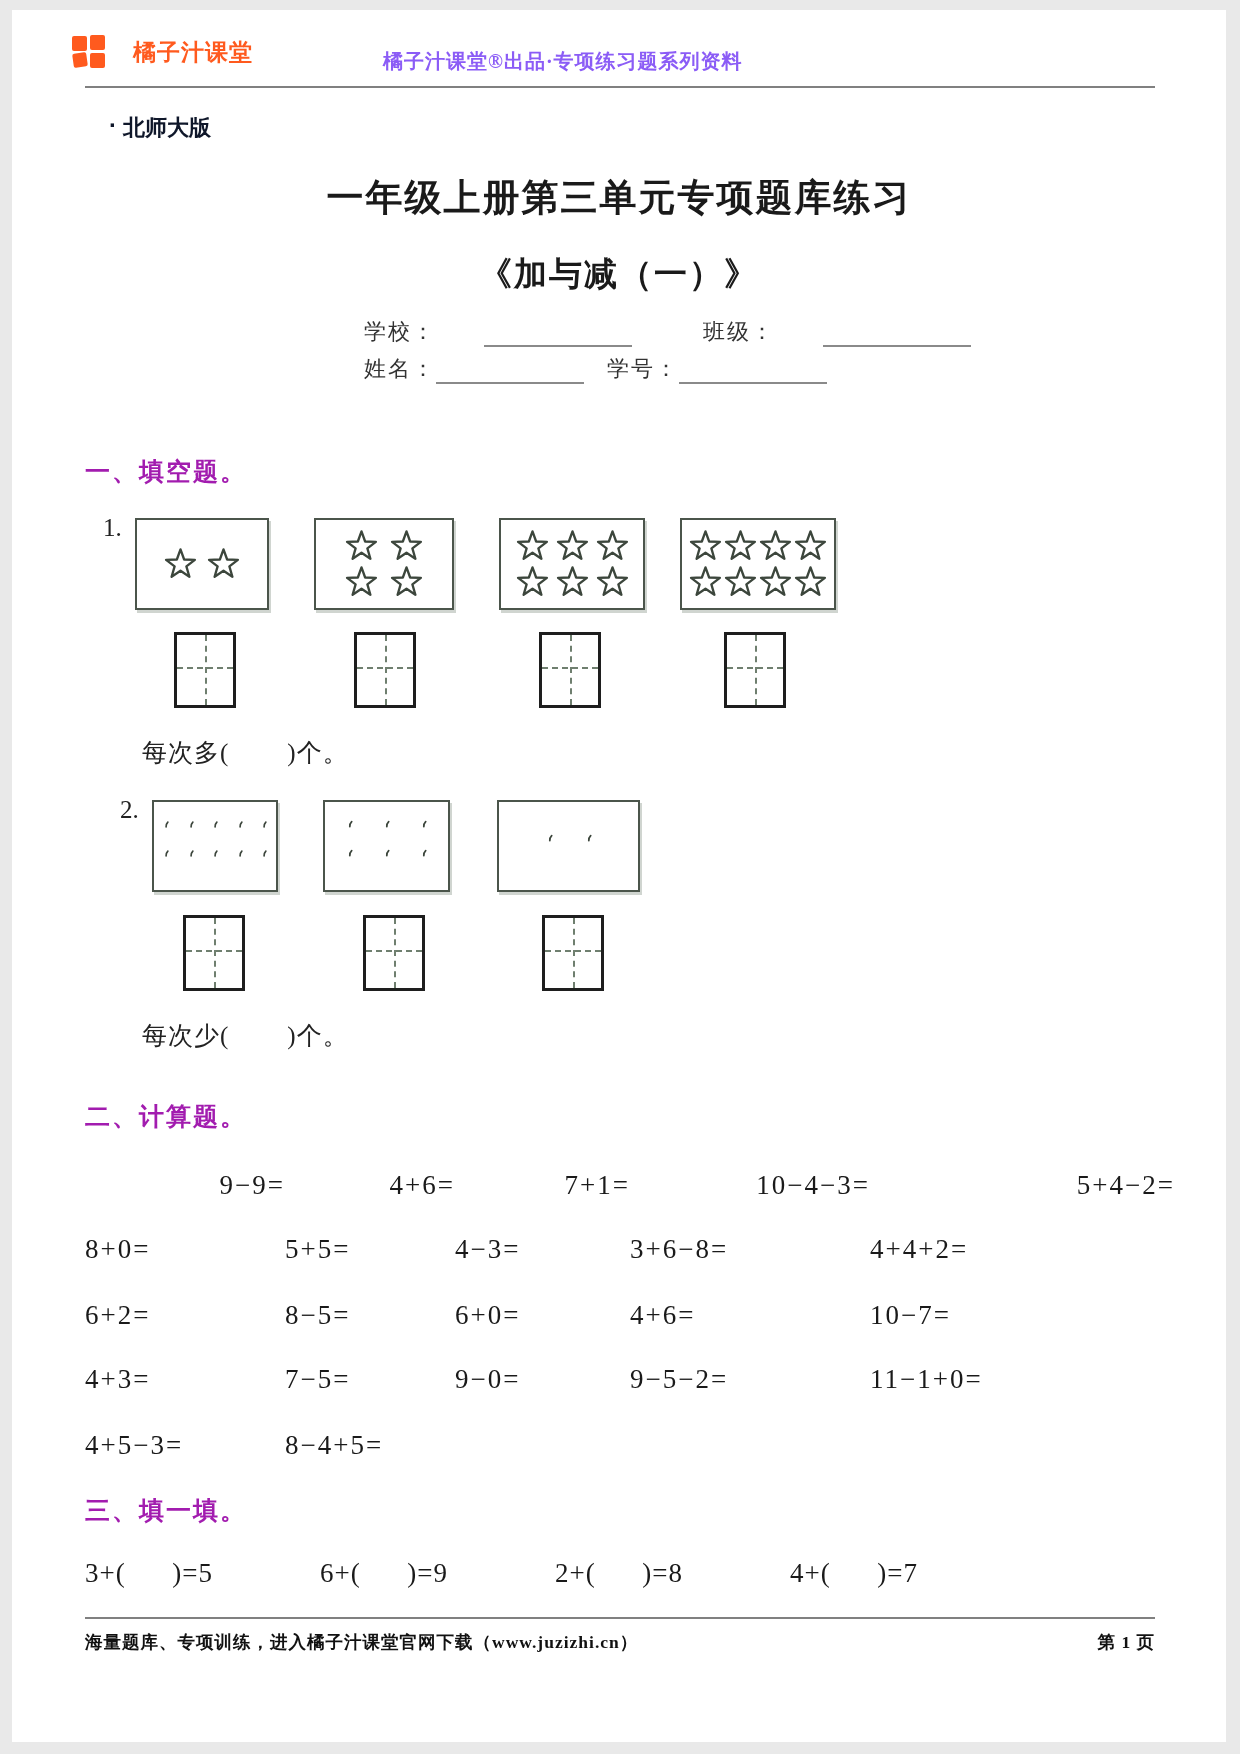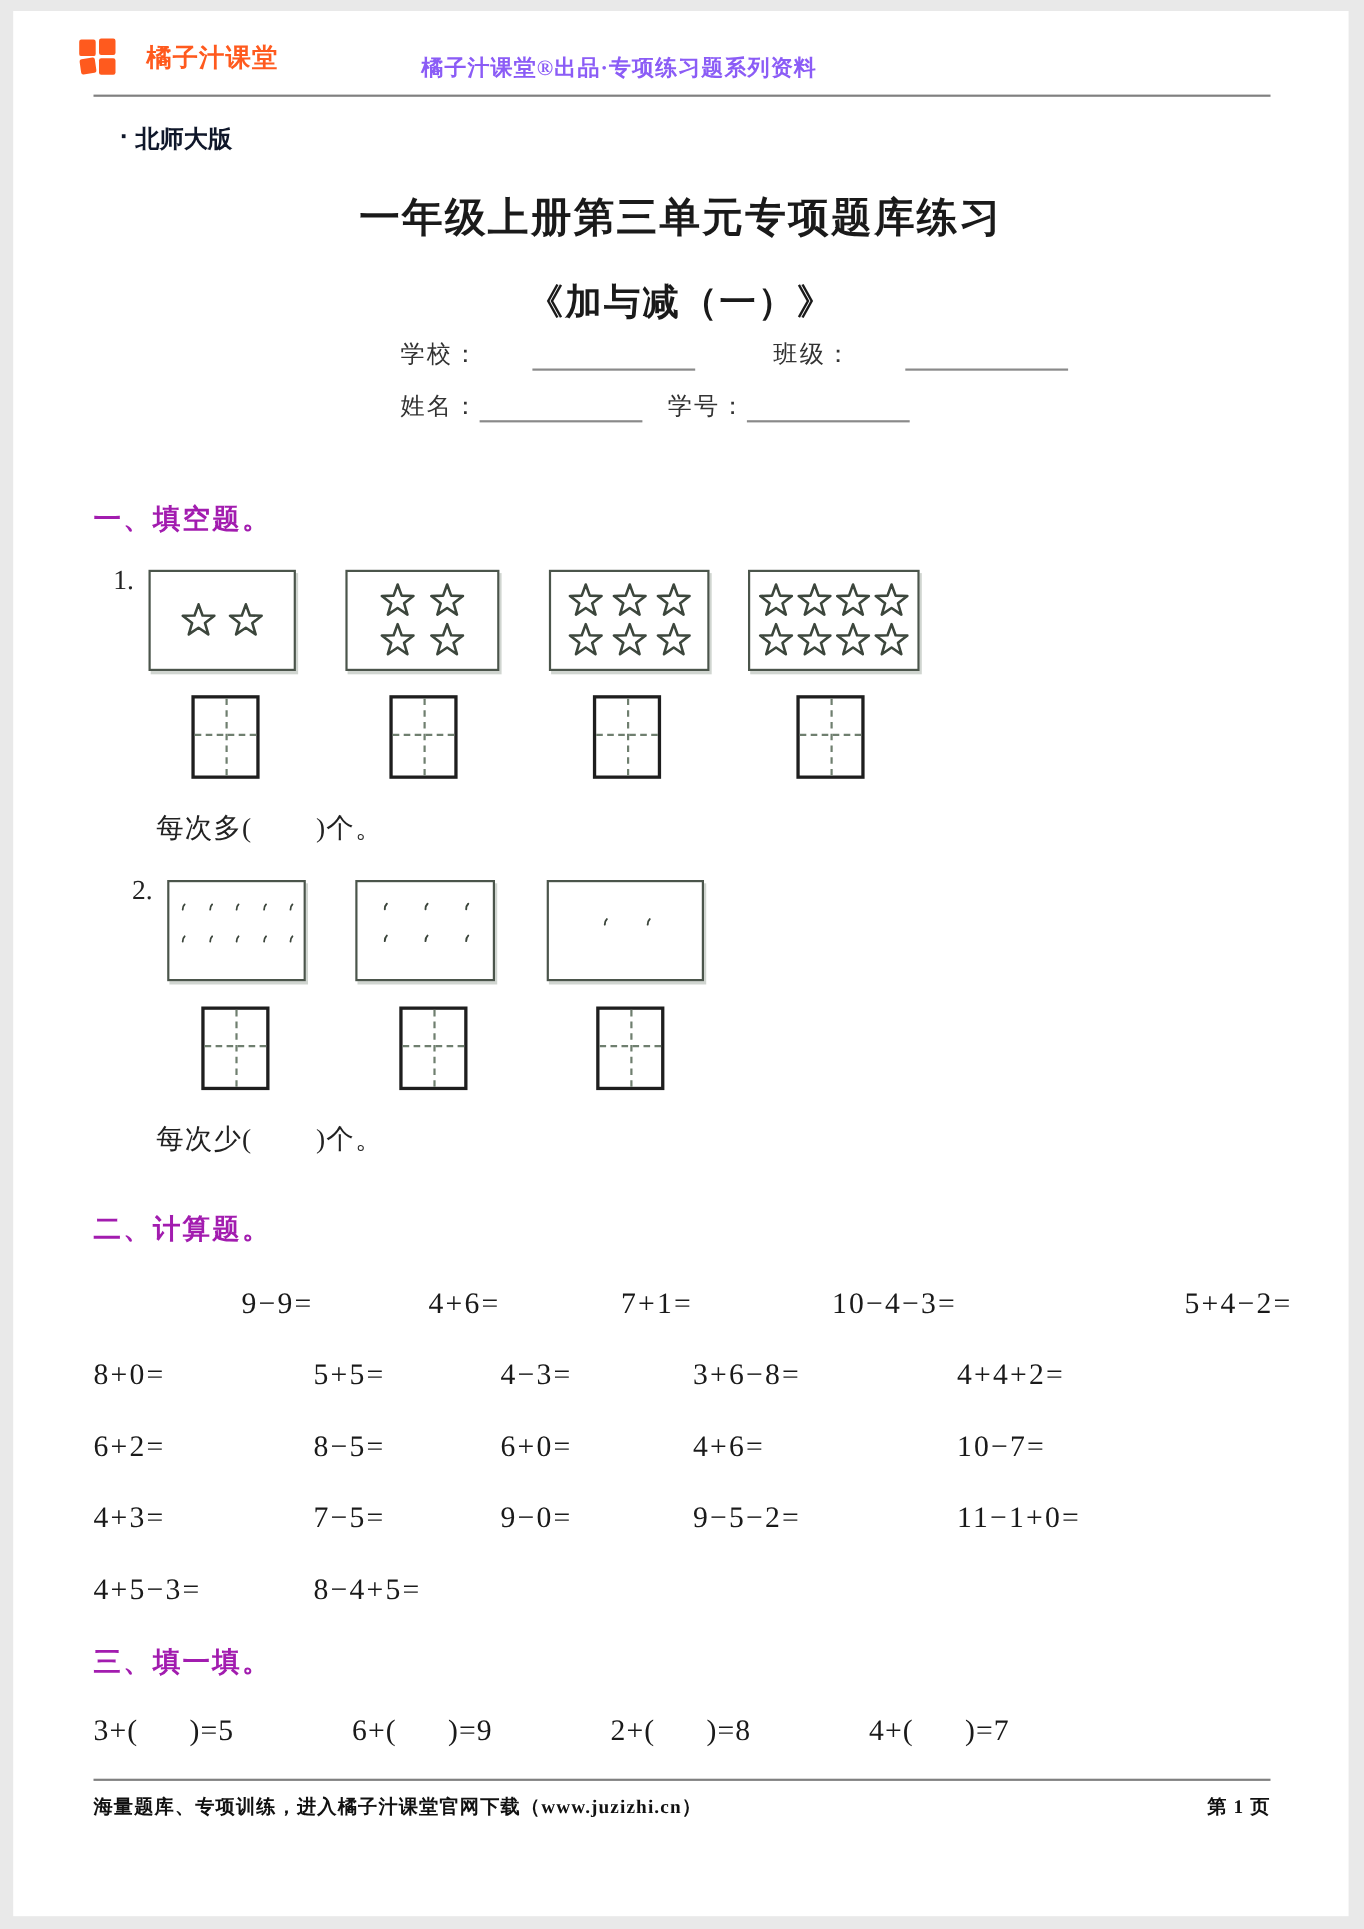--- a/index.html
+++ b/index.html
@@ -16,21 +16,21 @@
   .rule-top{top:76px;}
   .rule-bot{top:1607px;}
 
   .edition{left:84px;top:101px;font-family:"Liberation Sans","DejaVu Sans",sans-serif;font-weight:bold;font-size:22px;color:#0f172a;margin-left:13px;}
   .edition .bullet{font-size:24px;margin-right:6px;vertical-align:2px;}
   .title1{left:0;top:163px;width:100%;text-align:center;font-weight:bold;font-size:37px;letter-spacing:2px;}
   .title2{left:0;top:242px;width:100%;text-align:center;font-weight:bold;font-size:33px;letter-spacing:2px;}
 
   
   .form-row{left:352px;font-size:22px;color:#333;display:flex;align-items:flex-end;}
-  .fr1{top:297px;gap:48px;} .fr2{top:344px;}
+  .fr1{top:307px;gap:48px;} .fr2{top:344px;}
   .flabel{letter-spacing:2px;}
   .fline{display:inline-block;width:148px;height:24px;border-bottom:2px solid #8a8a8a;margin-right:23px;}
   .fline:last-child{margin-right:0;}
 
   .sec-h{left:73px;font-weight:bold;font-size:25px;letter-spacing:2px;color:#a21caf;}
   .sec1{top:445px;} .sec2{top:1090px;} .sec3{top:1484px;}
 
   .qnum{position:absolute;left:-32px;top:-4px;font-size:25px;color:#222;}
   .qrow{display:flex;}
   .q1{left:123px;top:508px;gap:45px;}

